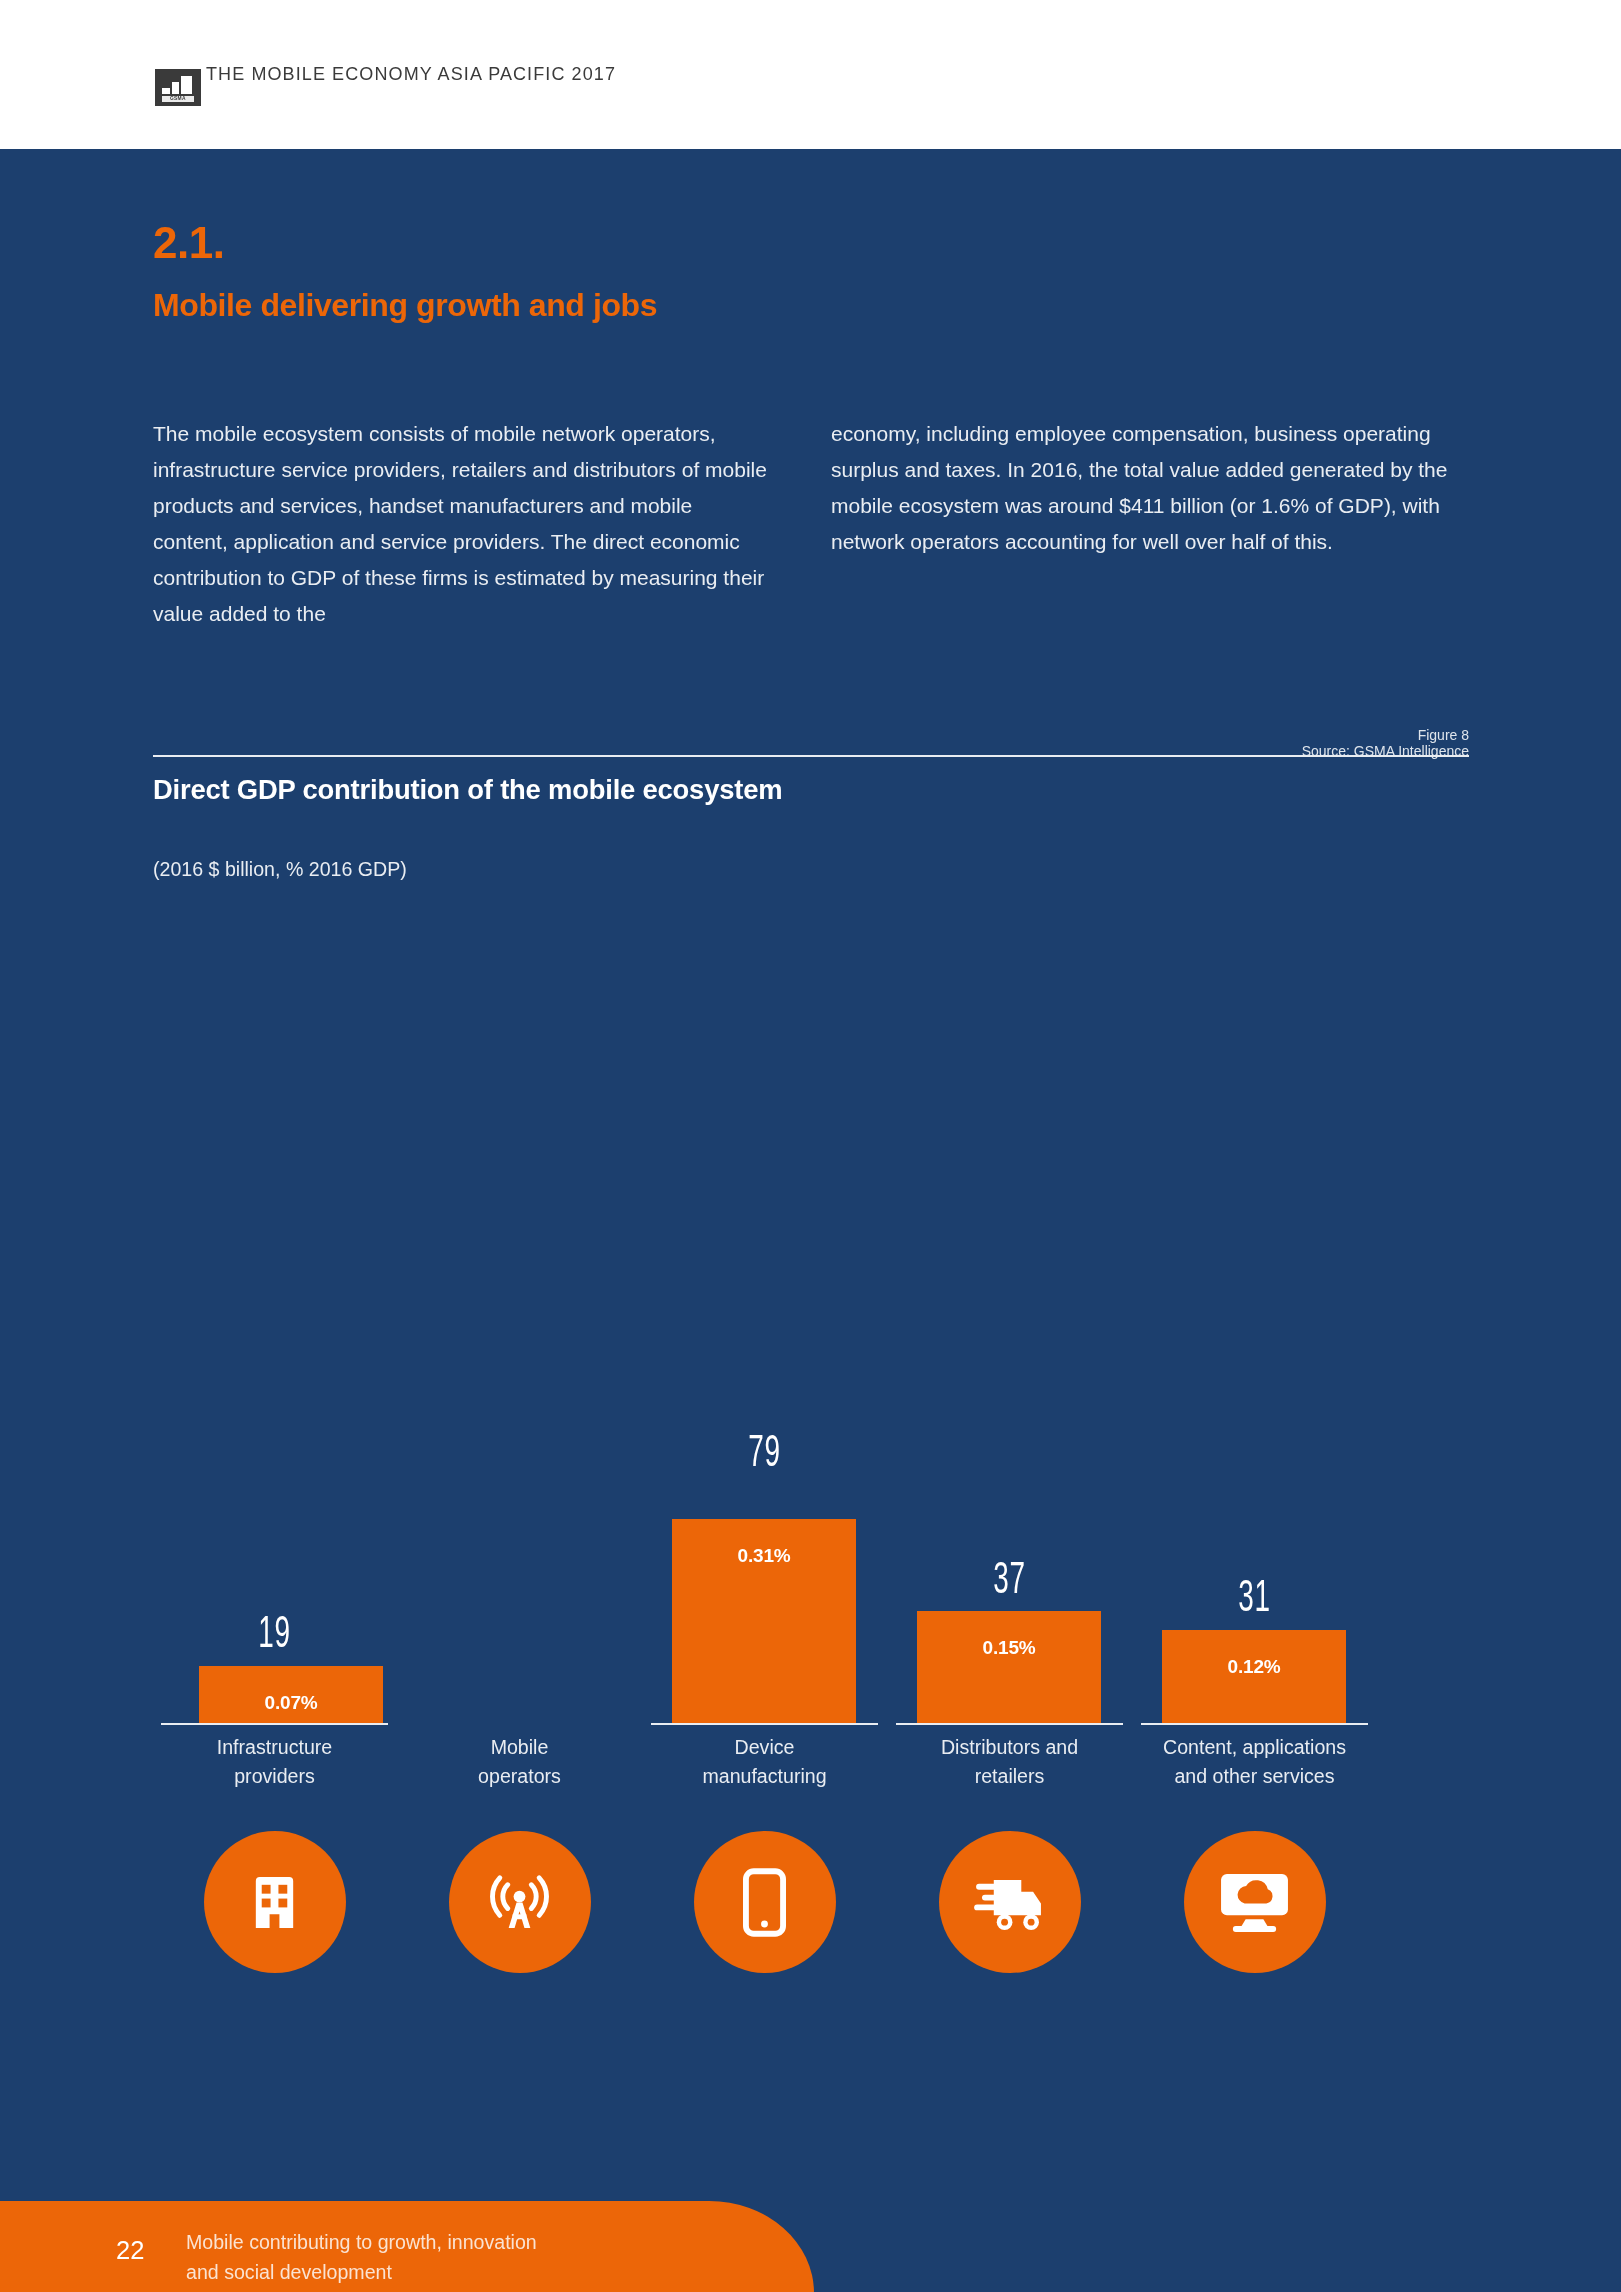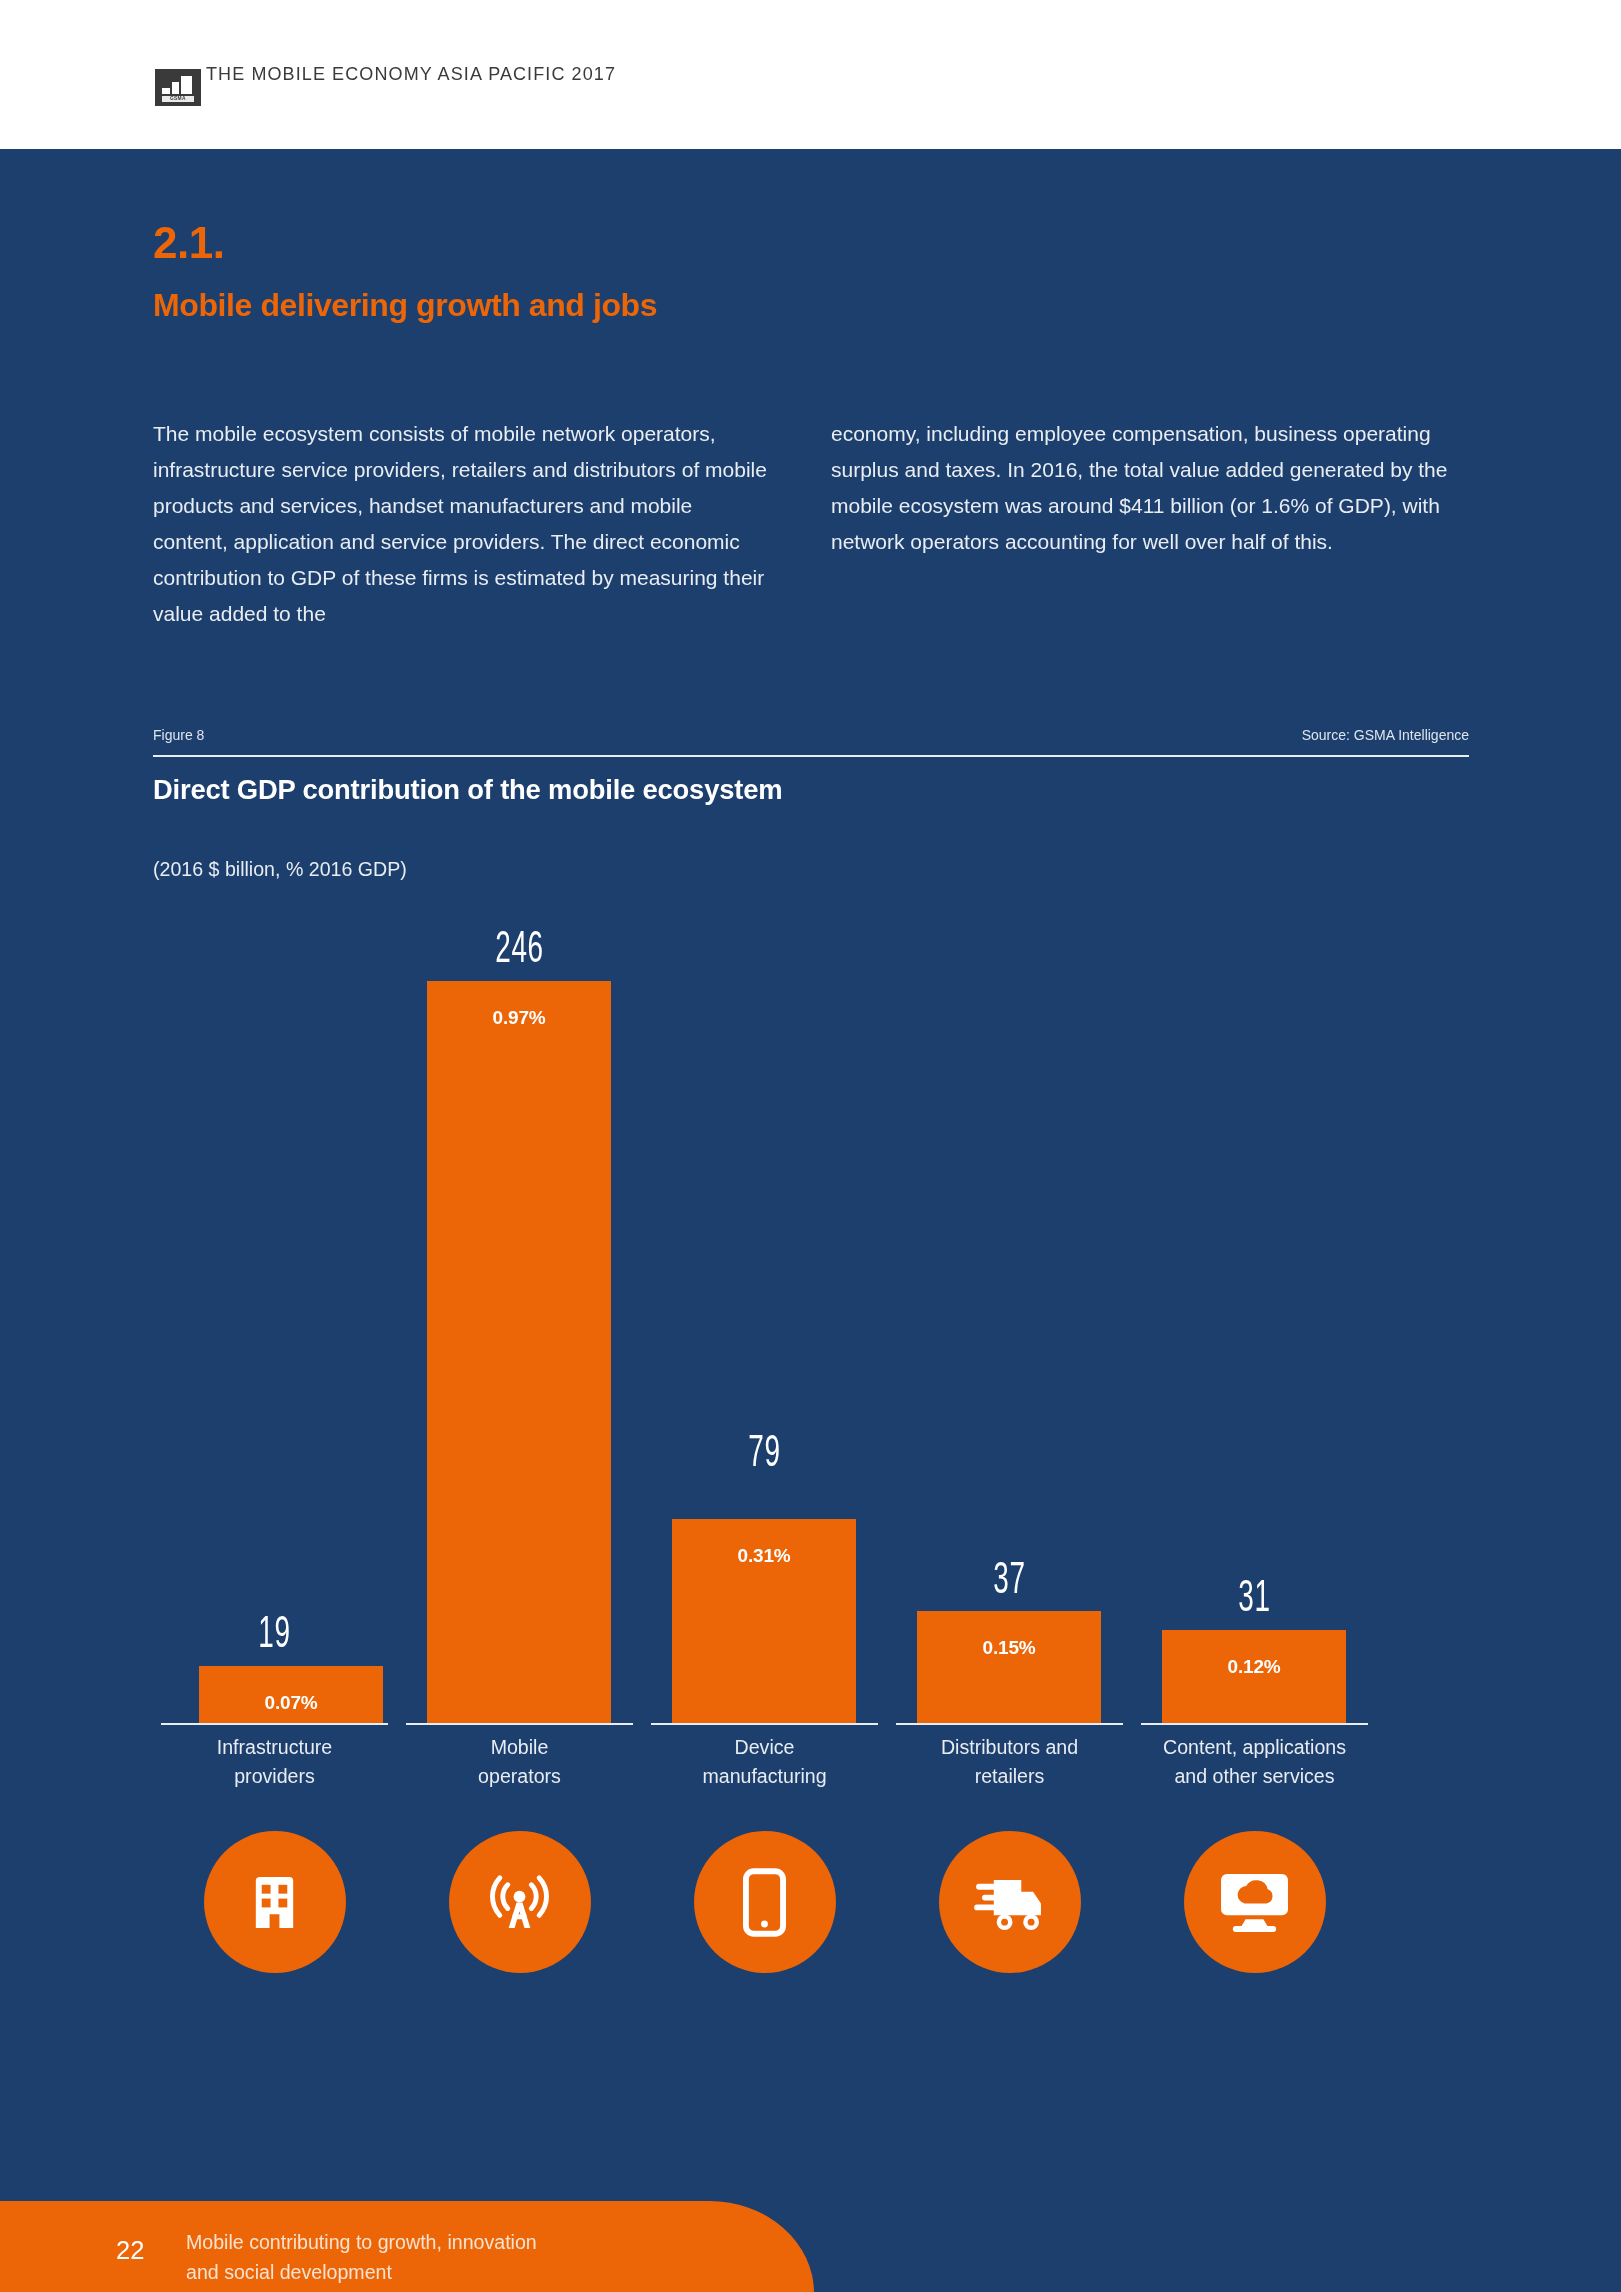--- a/index.html
+++ b/index.html
@@ -100,25 +100,25 @@
   }
   .col-left  { left: 153px;  width: 619px; }
   .col-right { left: 831px;  width: 647px; }
 
   
   .fig-strip {
     position: absolute;
     left: 153px; top: 727px;
     width: 1316px;
     display: flex;
-    justify-content: space-between;
     align-items: flex-end;
     font-size: 14px;
     color: #dfe5ec;
     font-weight: 300;
+    flex-direction: column;
   }
   .fig-rule {
     position: absolute;
     left: 153px; top: 755px;
     width: 1316px; height: 2px;
     background: #e9edf2;
   }
 
   
   .chart-title {
@@ -306,27 +306,20 @@
 <div class="plot">
 
   <div class="cat-col c0">
     <div class="bar-value" style="bottom: 71px;">19</div>
     <div class="bar" style="height: 57px; margin-left: 17px;">
       <div class="bar-pct">0.07%</div>
     </div>
     <div class="baseline"></div>
   </div>
 
-  <div class="cat-col c1">
-    <div class="bar-value" style="bottom: 756px;">246</div>
-    <div class="bar" style="height: 742px;">
-      <div class="bar-pct">0.97%</div>
-    </div>
-    <div class="baseline"></div>
-  </div>
 
   <div class="cat-col c2">
     <div class="bar-value" style="bottom: 252px;">79</div>
     <div class="bar" style="height: 204px;">
       <div class="bar-pct">0.31%</div>
     </div>
     <div class="baseline"></div>
   </div>
 
   <div class="cat-col c3">

